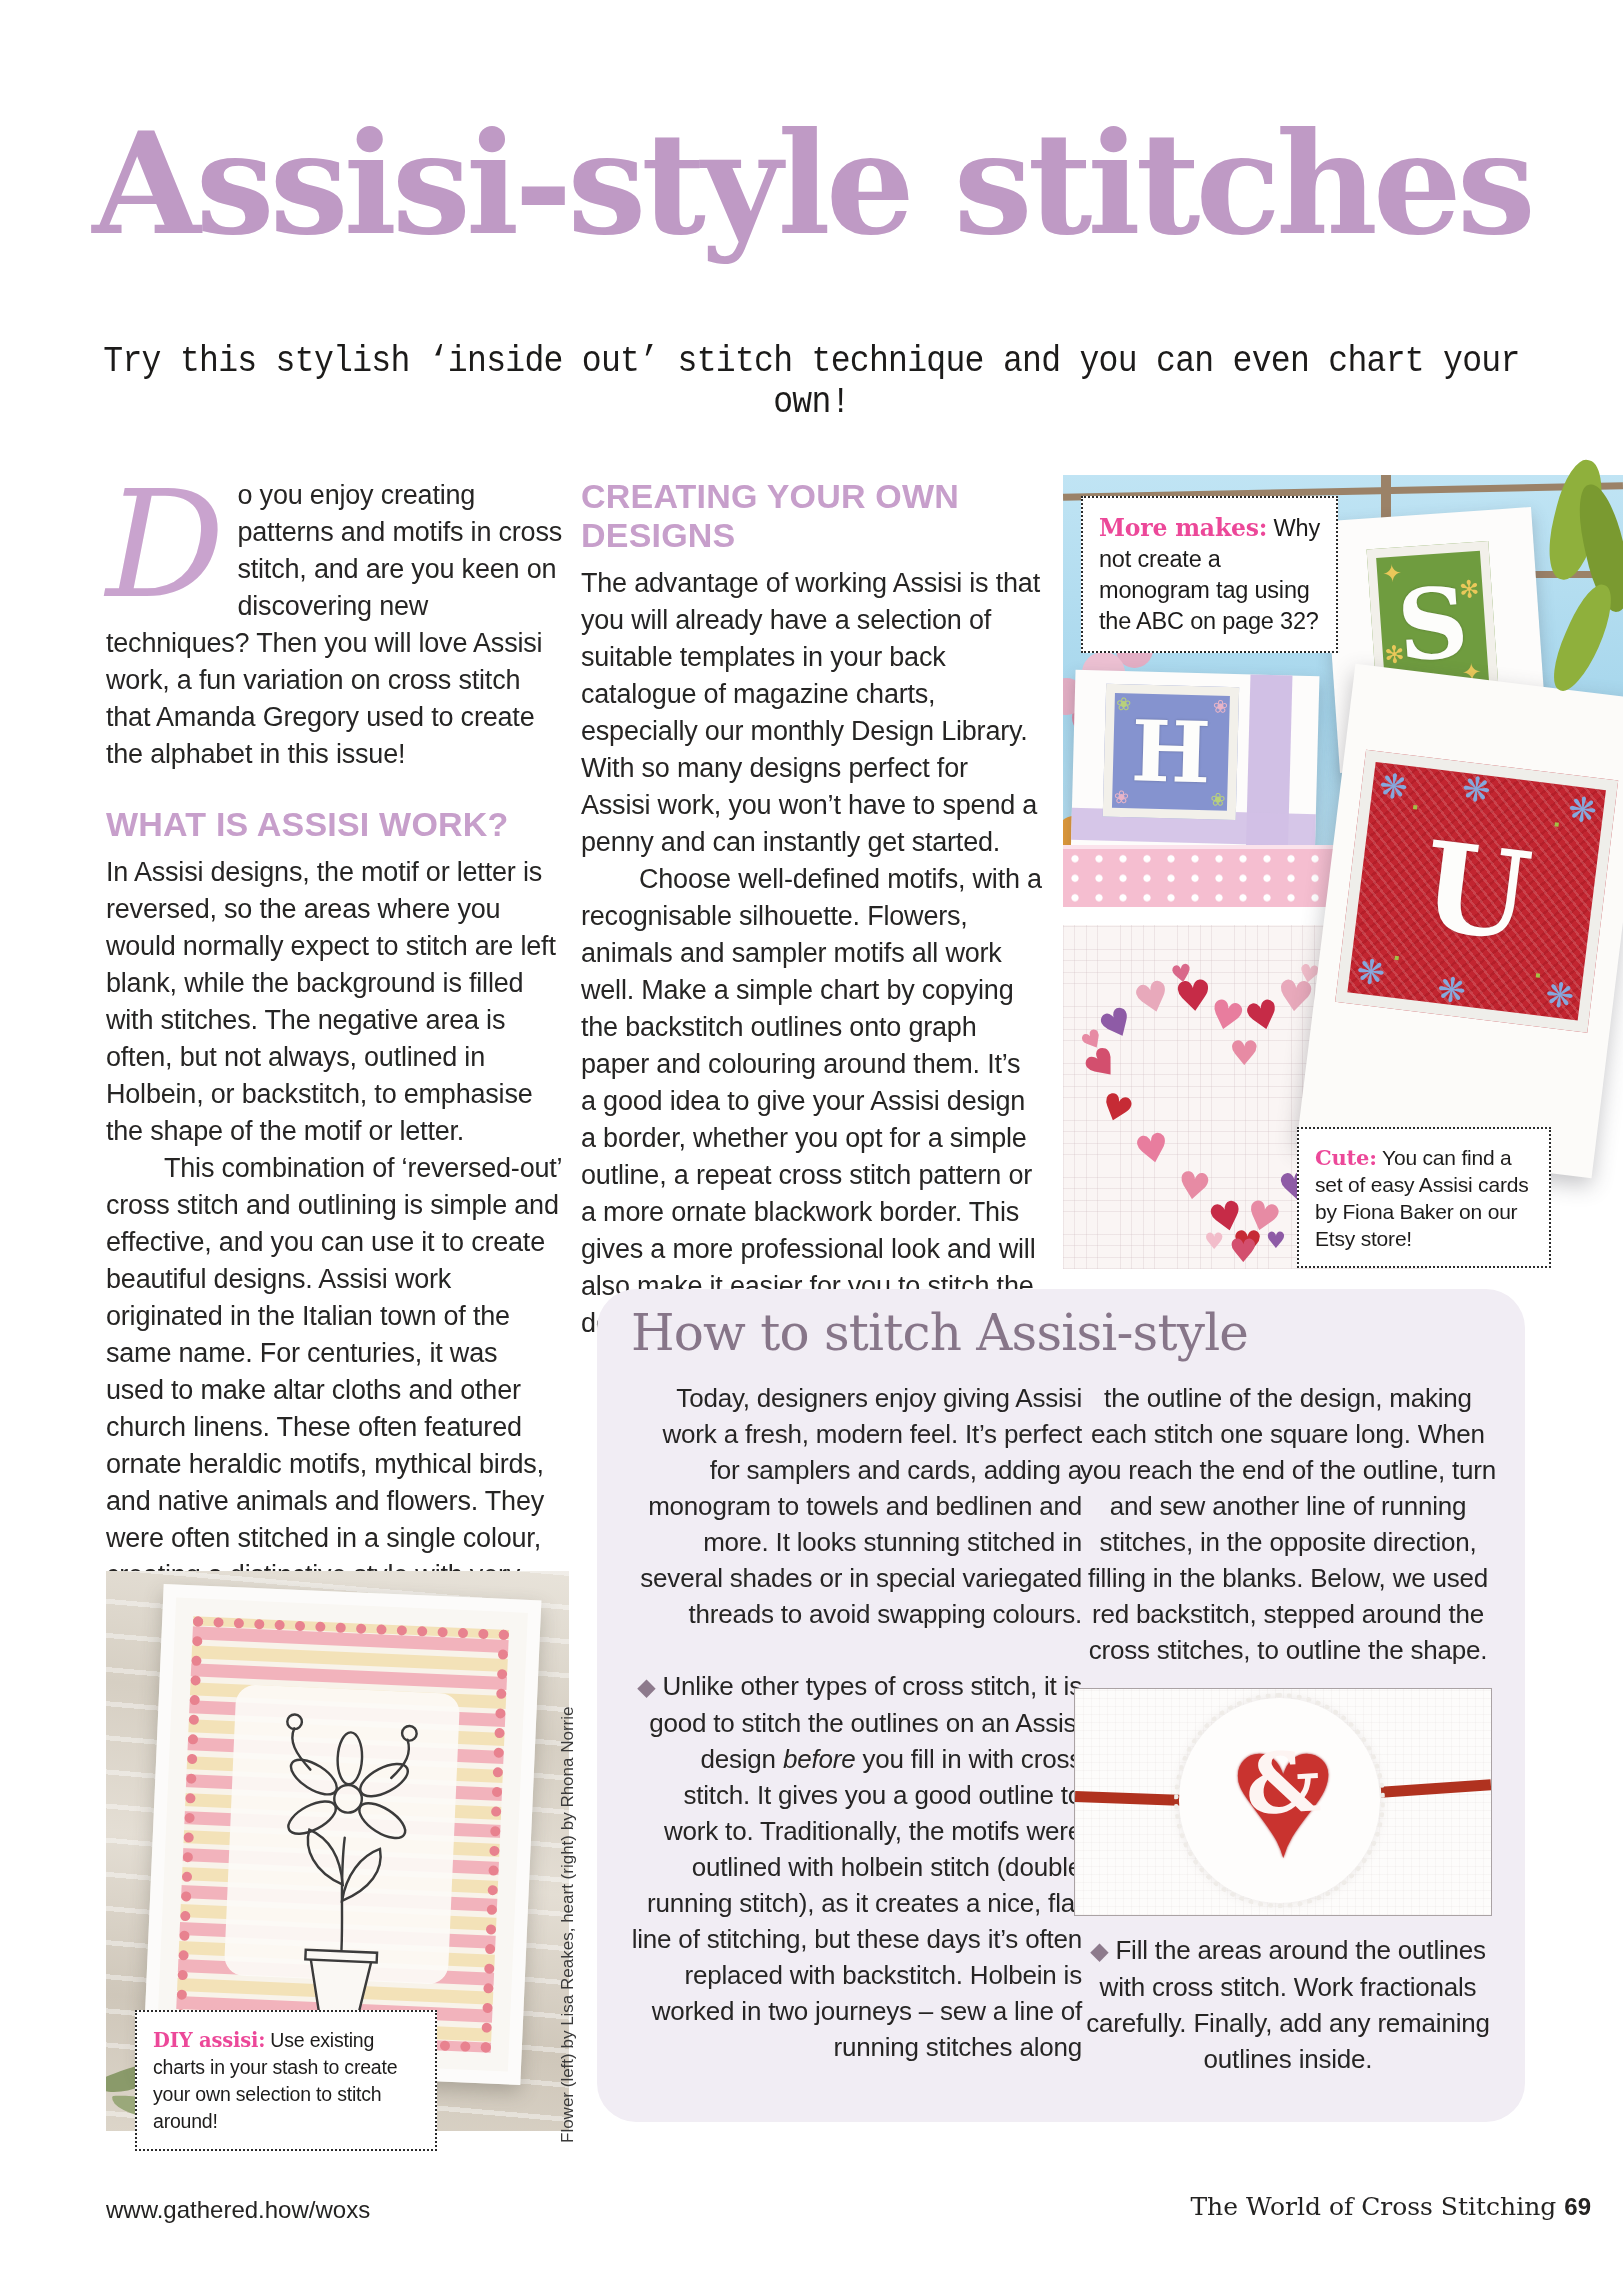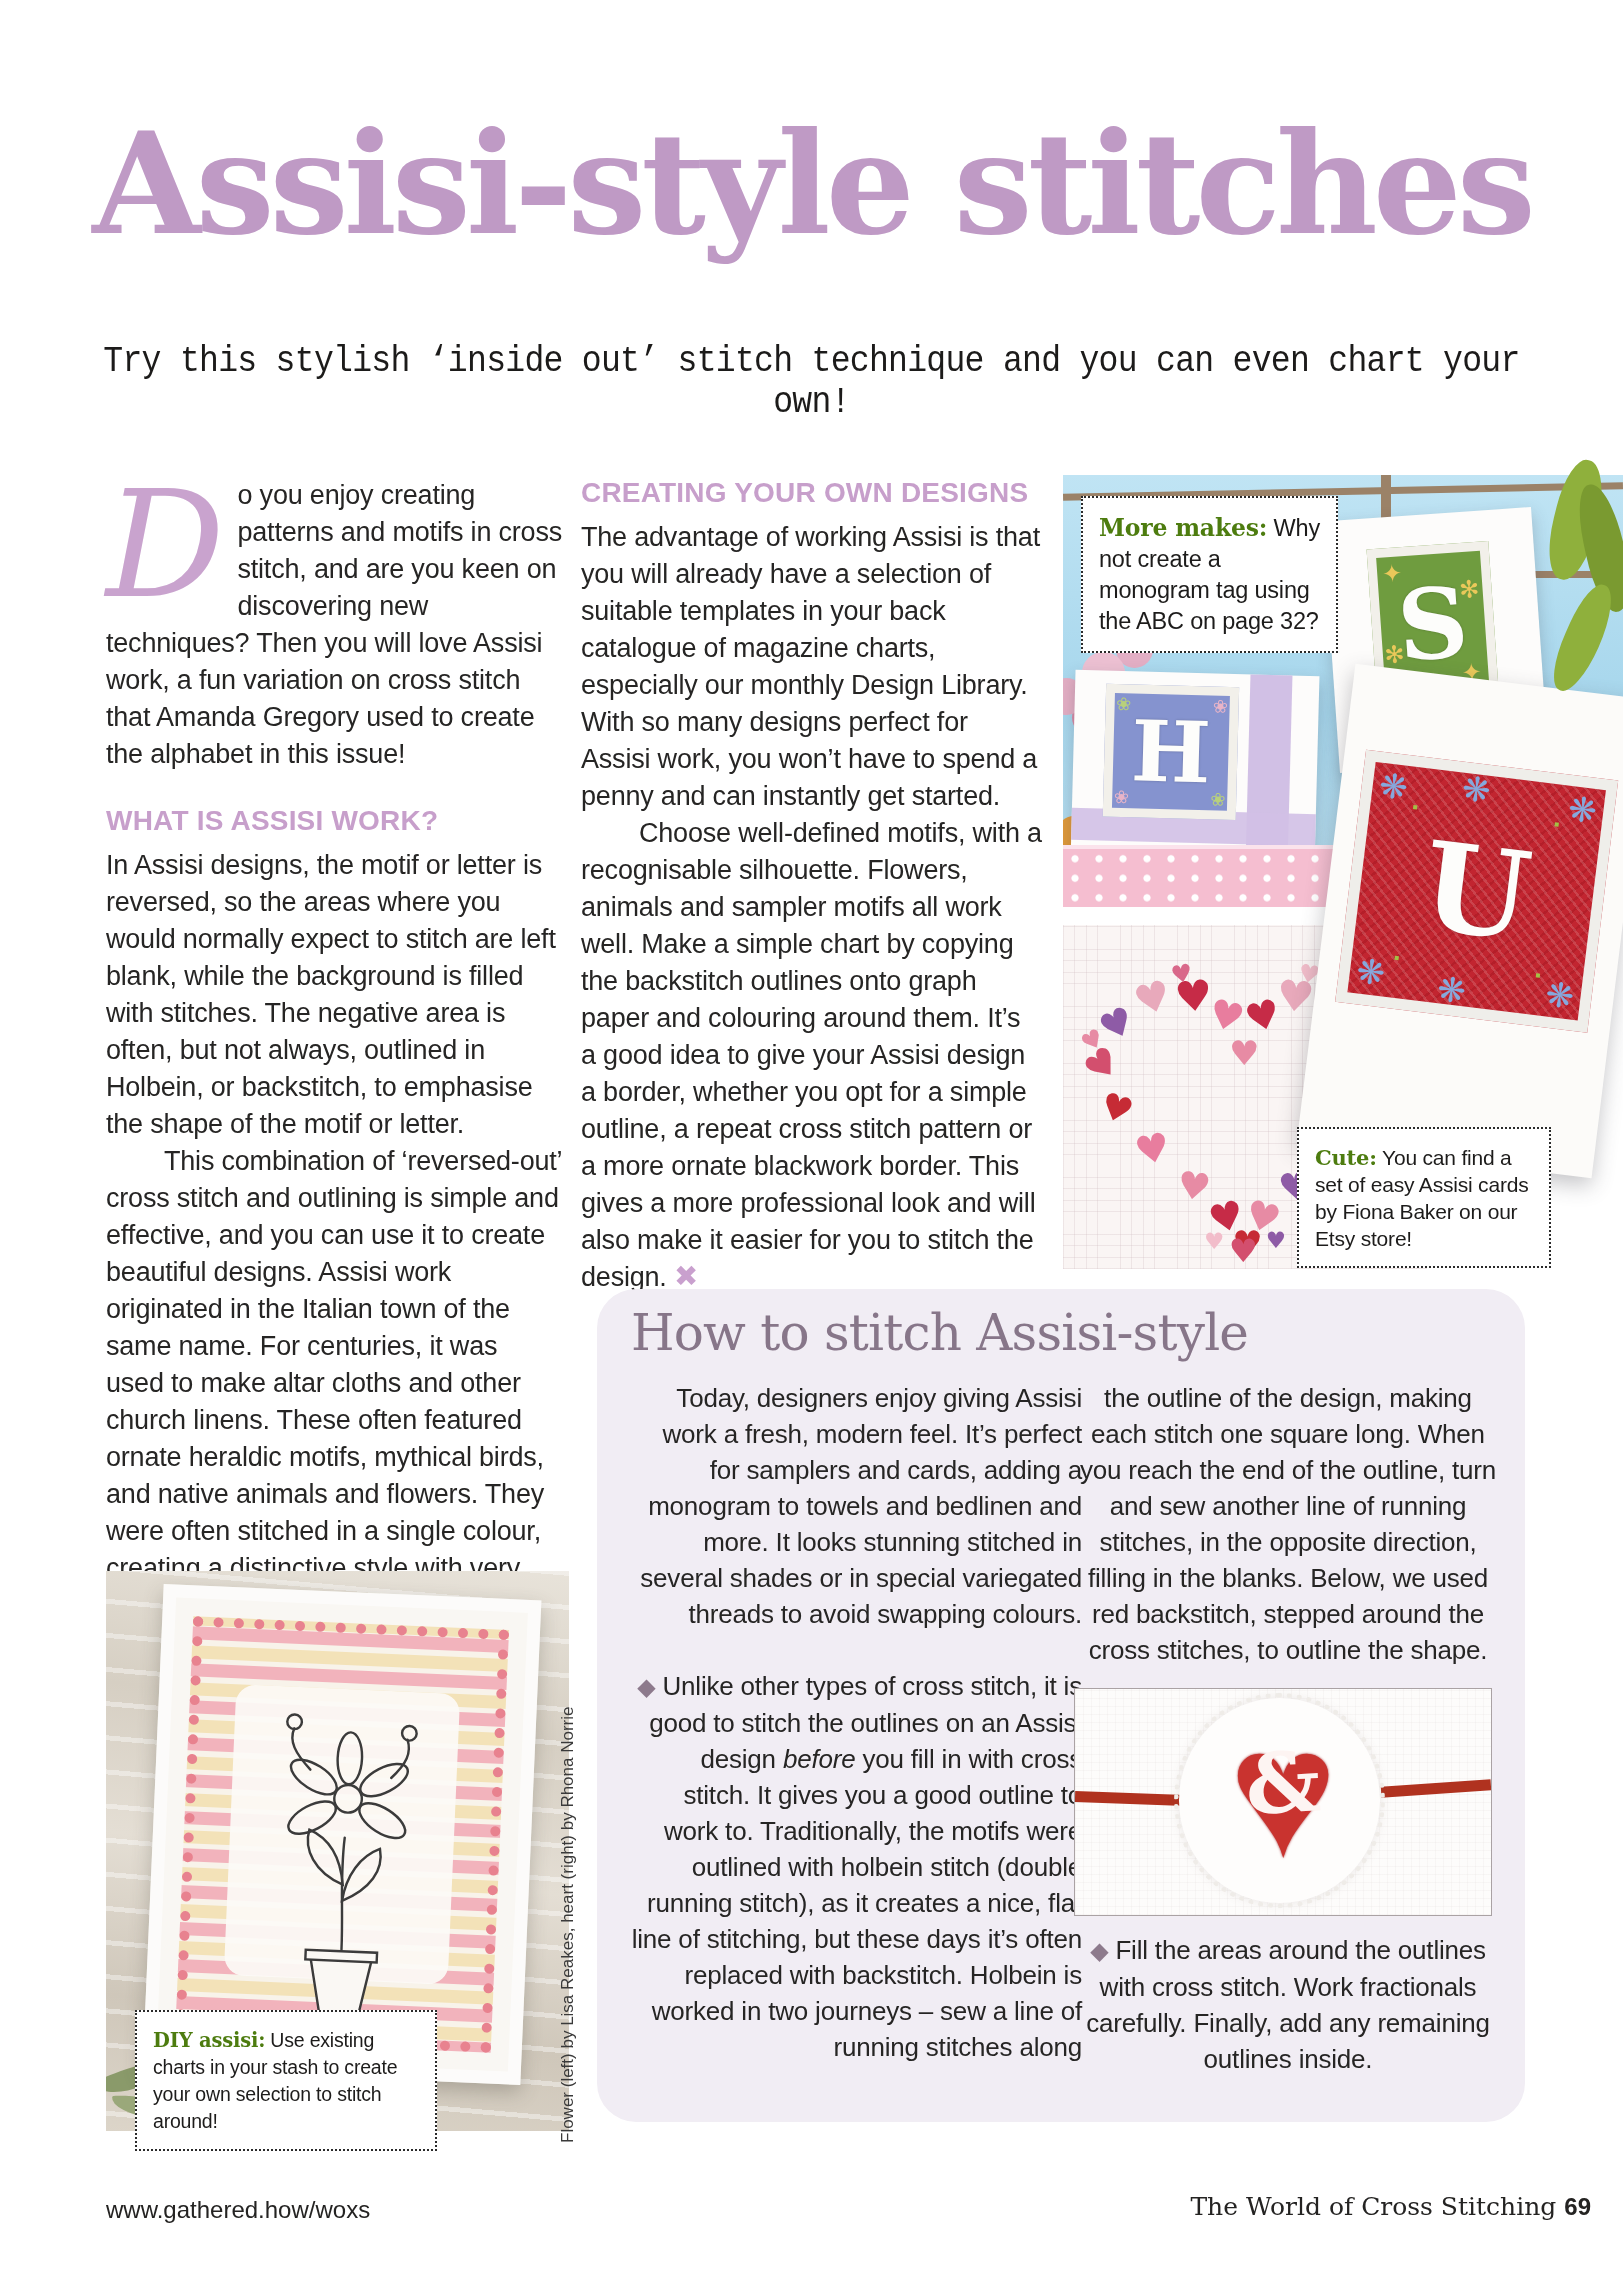--- a/index.html
+++ b/index.html
@@ -13,30 +13,30 @@
   .subtitle{position:absolute;top:341px;left:0;width:100%;text-align:center;font-family:Liberation Mono, monospace;}
   .subtitle span{display:inline-block;font-size:36px;color:#1c1b1a;letter-spacing:-0.8px;
          transform:scaleX(.92);transform-origin:center;}
 
   
   .col{position:absolute;top:477px;}
   .col-1{left:106px;width:456px;}
   .col-2{left:581px;width:461px;}
   .col p, .howto p{font-size:27px;line-height:37px;margin:0;color:#262524;letter-spacing:-0.2px;}
   .indent{text-indent:58px;}
-  h2.sec{font-size:28px;font-weight:bold;color:#c79fcb;margin:32px 0 9.7px 0;letter-spacing:0.2px;}
+  h2.sec{font-size:34px;font-weight:bold;color:#c79fcb;margin:32px 0 9.7px 0;letter-spacing:0.2px;}
   .col-2 h2.sec{margin-top:0;}
   .dropcap{float:left;font-family:"DejaVu Serif",serif;font-style:italic;
            font-size:148px;line-height:.78;color:#c9a3ce;margin:11.4px 13px 0 0;}
   .endmark{color:#c9a0ce;font-size:29px;line-height:0;}
 
   
   .callout{position:absolute;background:#fff;border:2.4px dotted #2a2a2a;padding:14.6px 16px;z-index:40;}
   .callout .txt{font-size:23.5px;line-height:31px;color:#1d1c1b;letter-spacing:-0.2px;}
-  .callout .lbl{font-family:"DejaVu Serif",serif;font-weight:bold;color:#4d7c0f;}
+  .callout .lbl{font-family:"DejaVu Serif",serif;font-weight:bold;color:#ec4899;}
   .callout-more{left:1081px;top:496px;width:221px;}
   .callout-cute{left:1297px;top:1127px;width:218px;}
   .callout-cute .txt{font-size:21px;line-height:27px;}
   .callout-diy{left:135px;top:2010px;width:266px;}
   .callout-diy .txt{font-size:19.5px;line-height:27px;}
 
   
   .photo-top{position:absolute;left:1063px;top:475px;width:560px;height:432px;overflow:hidden;
              background:linear-gradient(180deg,#c0e4f4 0%,#a6d6ec 55%,#badff0 100%);}
   .winbar{position:absolute;background:#9b8268;}

